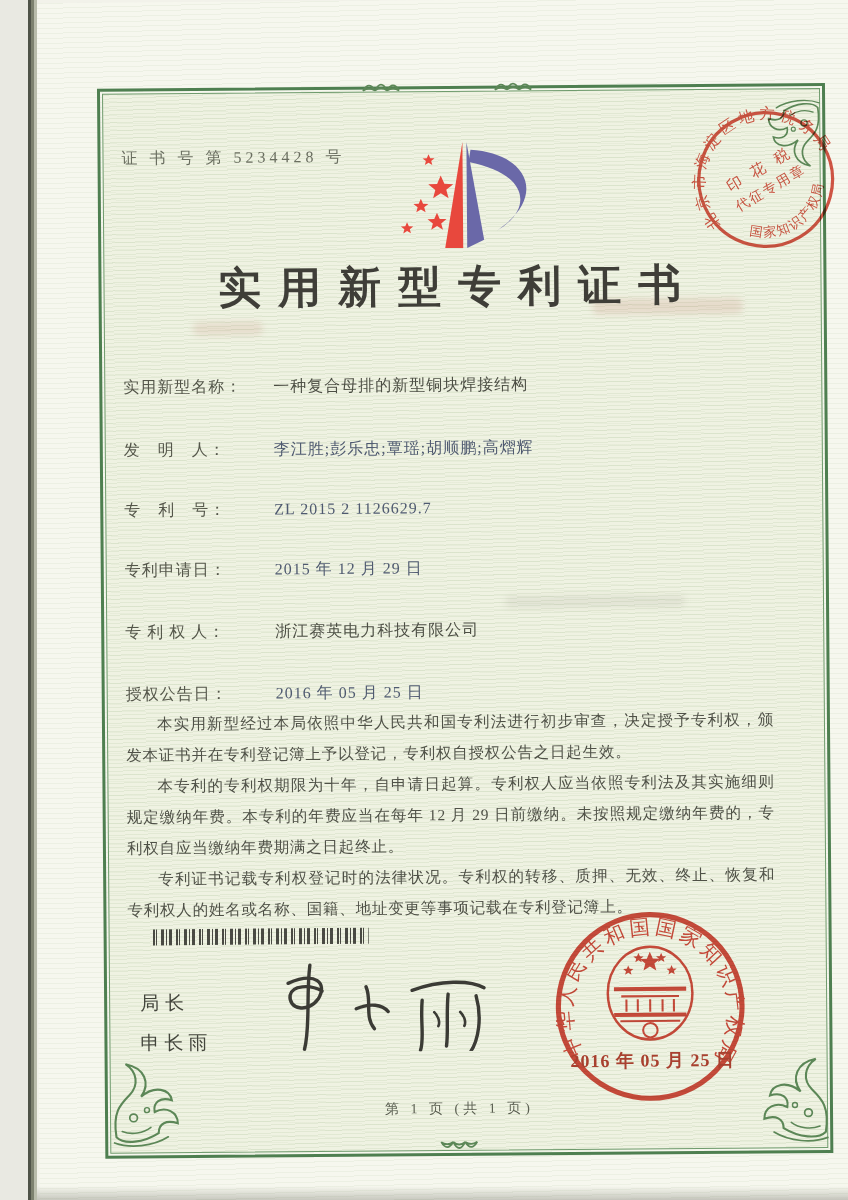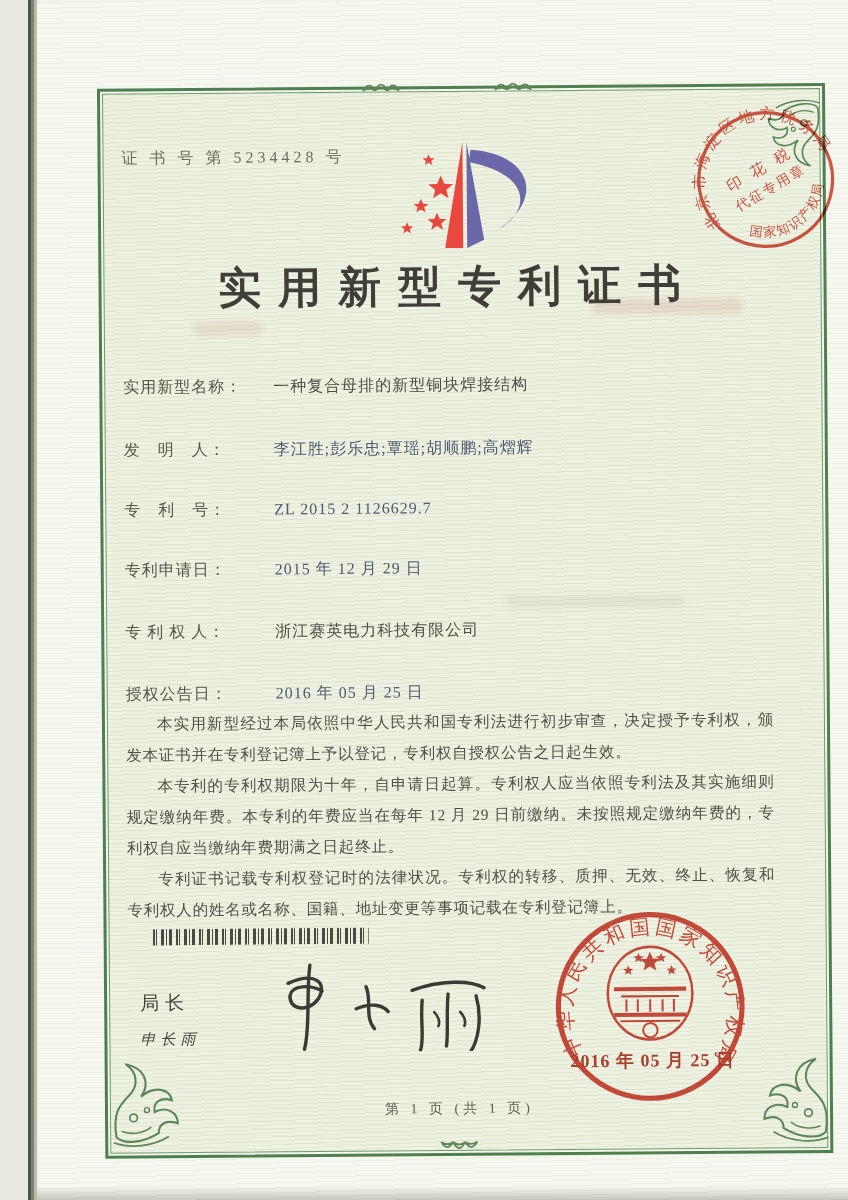--- a/index.html
+++ b/index.html
@@ -39,22 +39,22 @@
   .paras{position:absolute;left:90px;top:706px;width:648px;z-index:5;}
   .paras p{margin:0;text-indent:2em;font-size:15.5px;line-height:31px;
     color:#4f5147;letter-spacing:.8px;text-align:justify;}
   .barcode{position:absolute;left:115px;top:927px;width:216px;height:16px;opacity:.85;z-index:5;
     background:repeating-linear-gradient(90deg,
       #2d2d28 0 2px, transparent 2px 3px, #2d2d28 3px 4px, transparent 4px 8px,
       #2d2d28 8px 11px, transparent 11px 13px, #2d2d28 13px 14px, transparent 14px 16px,
       #2d2d28 16px 19px, transparent 19px 23px);}
   .signer-title{position:absolute;left:102px;top:988px;font-size:19px;letter-spacing:6px;
     color:#43453c;z-index:5;font-family:Liberation Mono, monospace;}
-  .signer-name{position:absolute;left:102px;top:1028px;font-size:15px;letter-spacing:5px;
-    color:#43453c;z-index:5;font-style:italic;}
+  .signer-name{position:absolute;left:102px;top:1028px;font-size:19px;letter-spacing:5px;
+    color:#43453c;z-index:5;}
   .signature{position:absolute;left:232px;top:956px;z-index:6;}
   .office-seal{position:absolute;left:514px;top:910px;z-index:7;opacity:.9;mix-blend-mode:multiply;}
   .seal-date{position:absolute;left:514px;top:1050px;width:200px;text-align:center;
     font-size:18px;letter-spacing:1px;color:#a8402f;z-index:8;font-weight:600;}
   .footer{position:absolute;left:50%;top:1100px;transform:translateX(-50%);
     font-size:14px;letter-spacing:4px;color:#5b5f52;z-index:5;white-space:nowrap;}
   .corner{position:absolute;z-index:6;}
   .sprig{position:absolute;z-index:6;}
 </style>
 </head>

